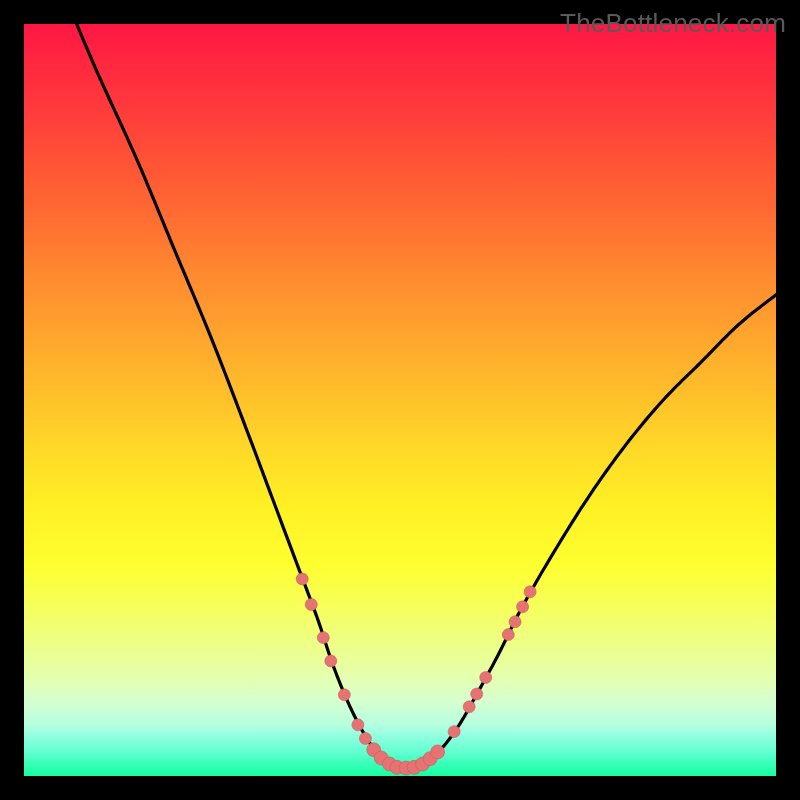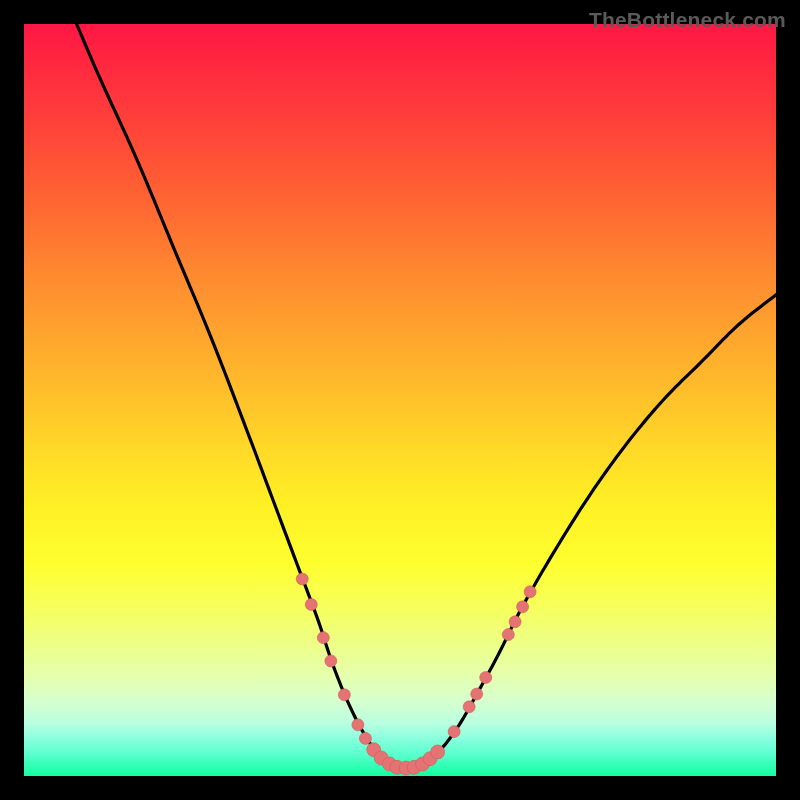--- a/index.html
+++ b/index.html
@@ -38,22 +38,22 @@
       #5dffce 97%,
       #35ffb8 98.5%,
       #16ff9e 100%
     );
   }
   .watermark {
     position: absolute;
     top: 8px;
     right: 14px;
     color: #5a5a5a;
-    font-size: 21px;
-    font-weight: 700;
+    font-size: 26px;
+    font-weight: 400;
     letter-spacing: 0.2px;
     z-index: 5;
   }
   svg.curve {
     position: absolute;
     left: 0; top: 0;
     width: 100%;
     height: 100%;
     z-index: 2;
   }

